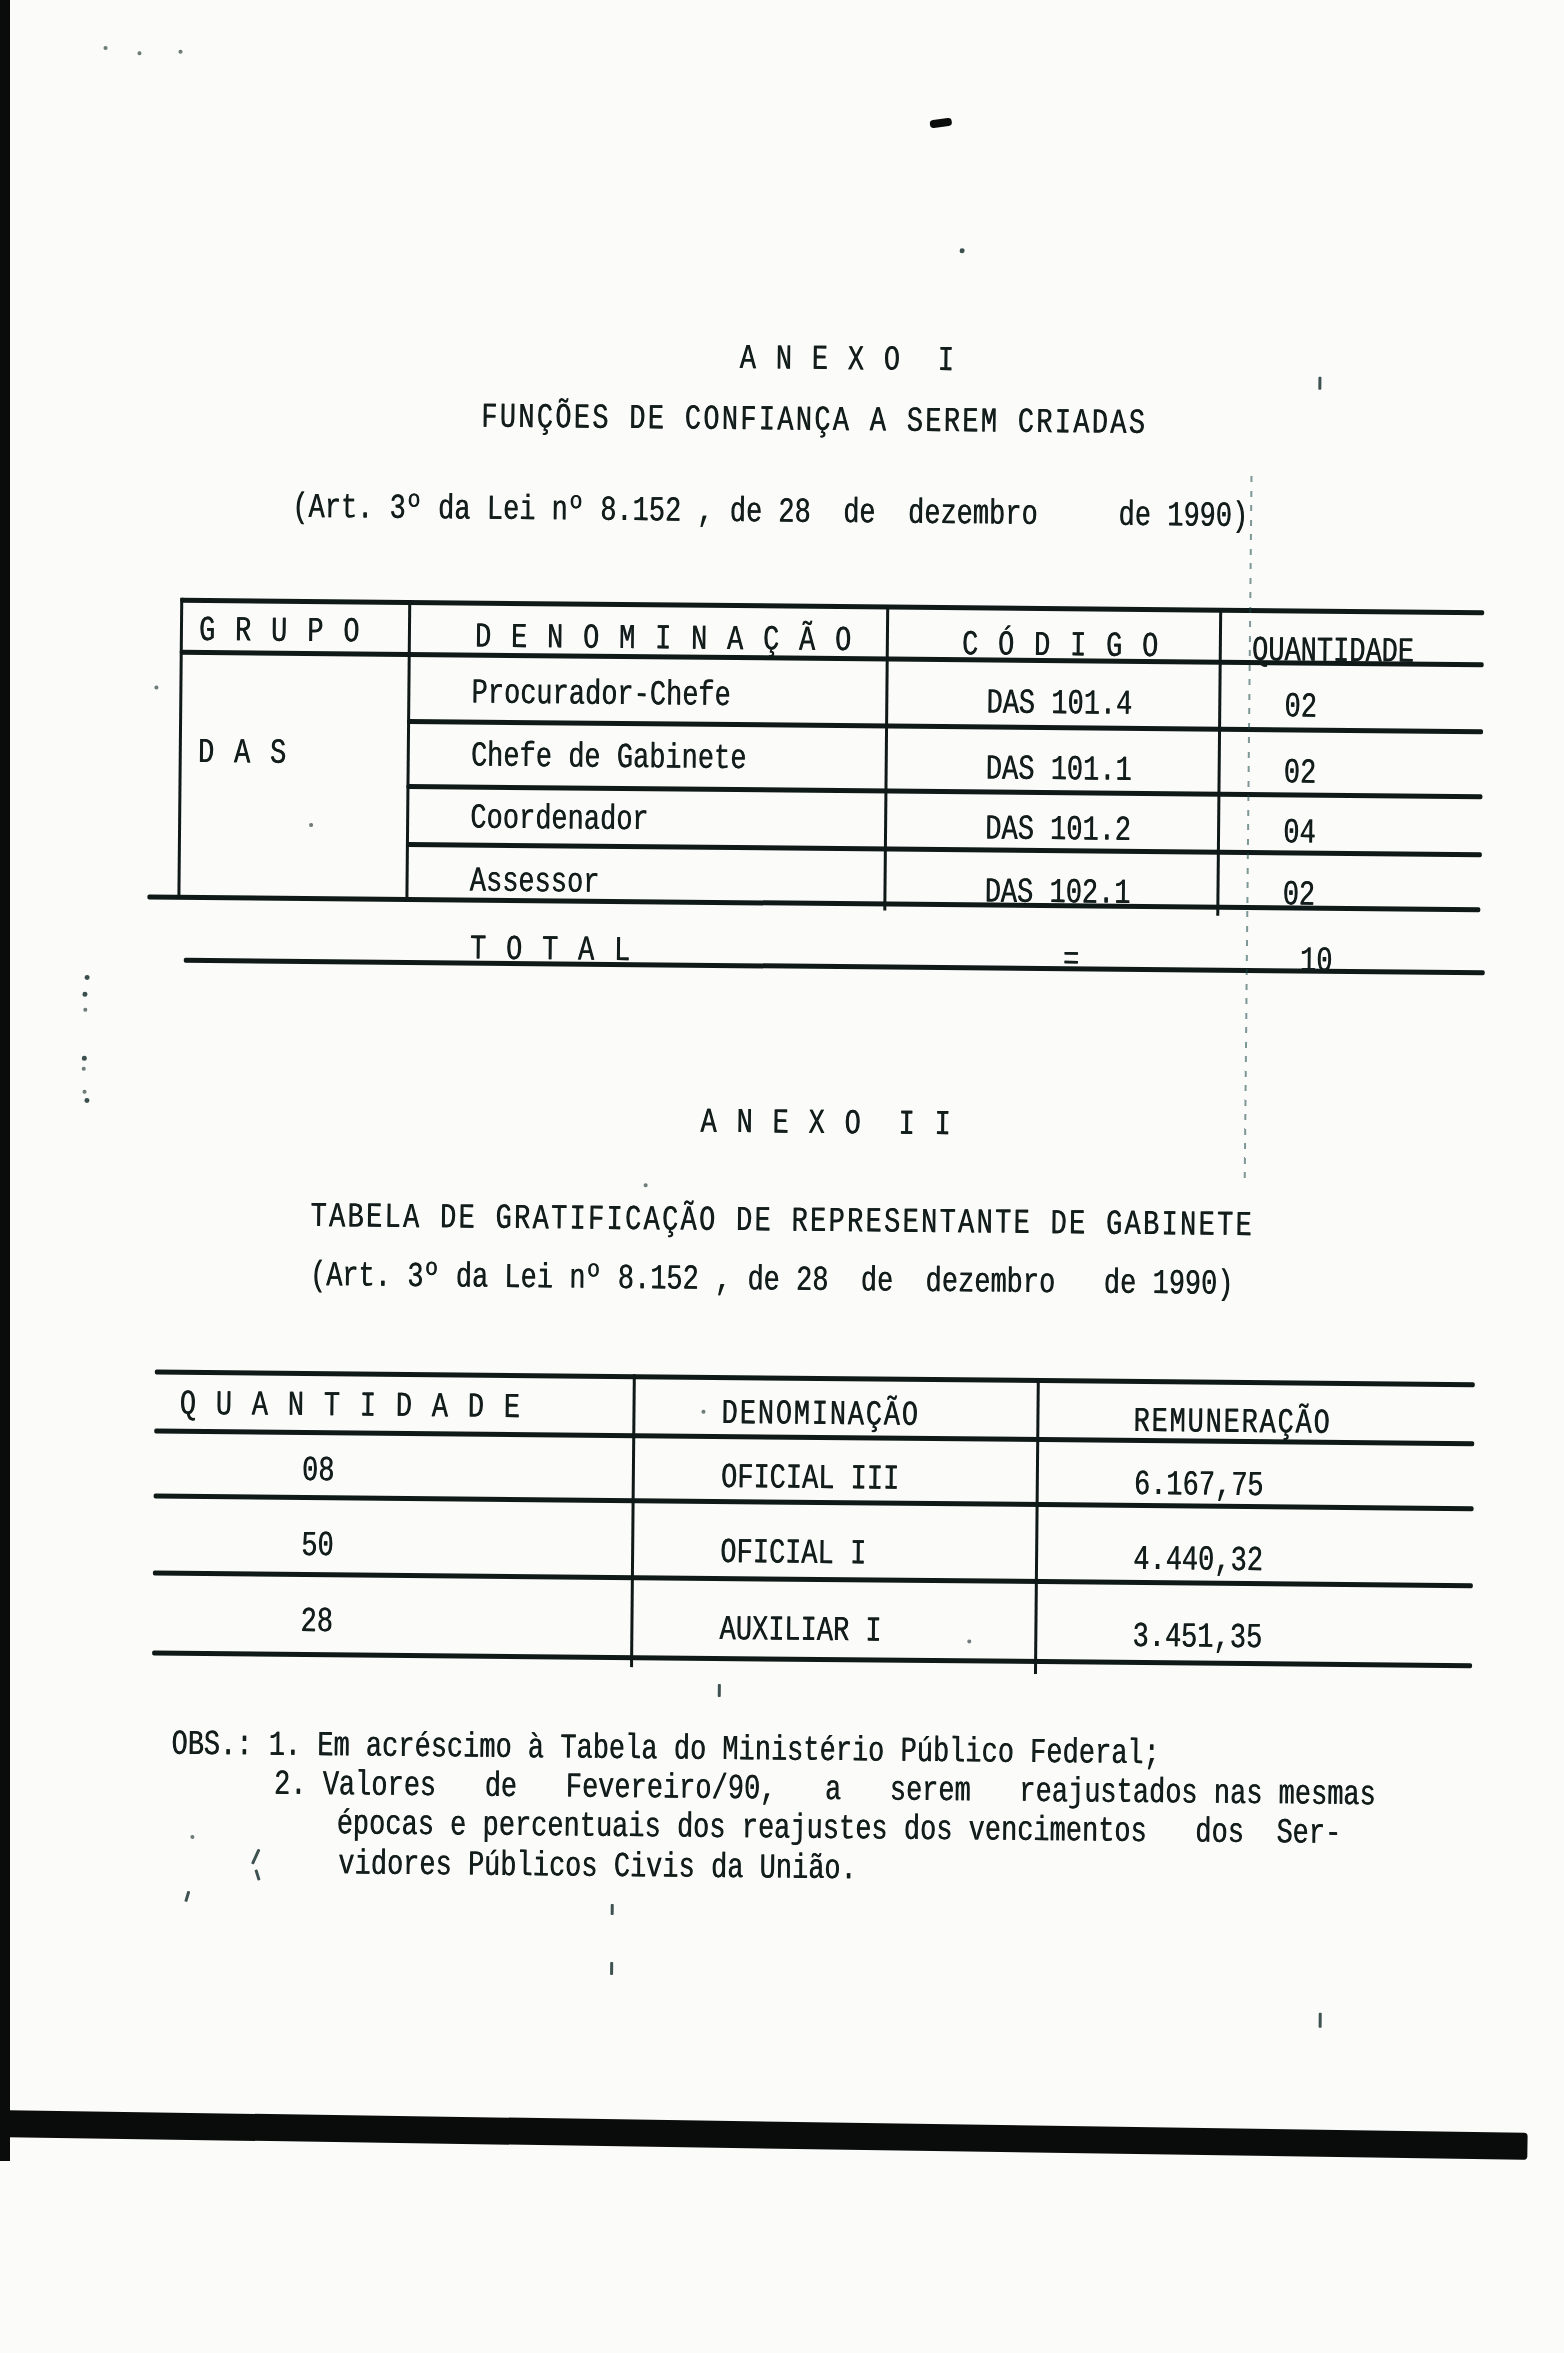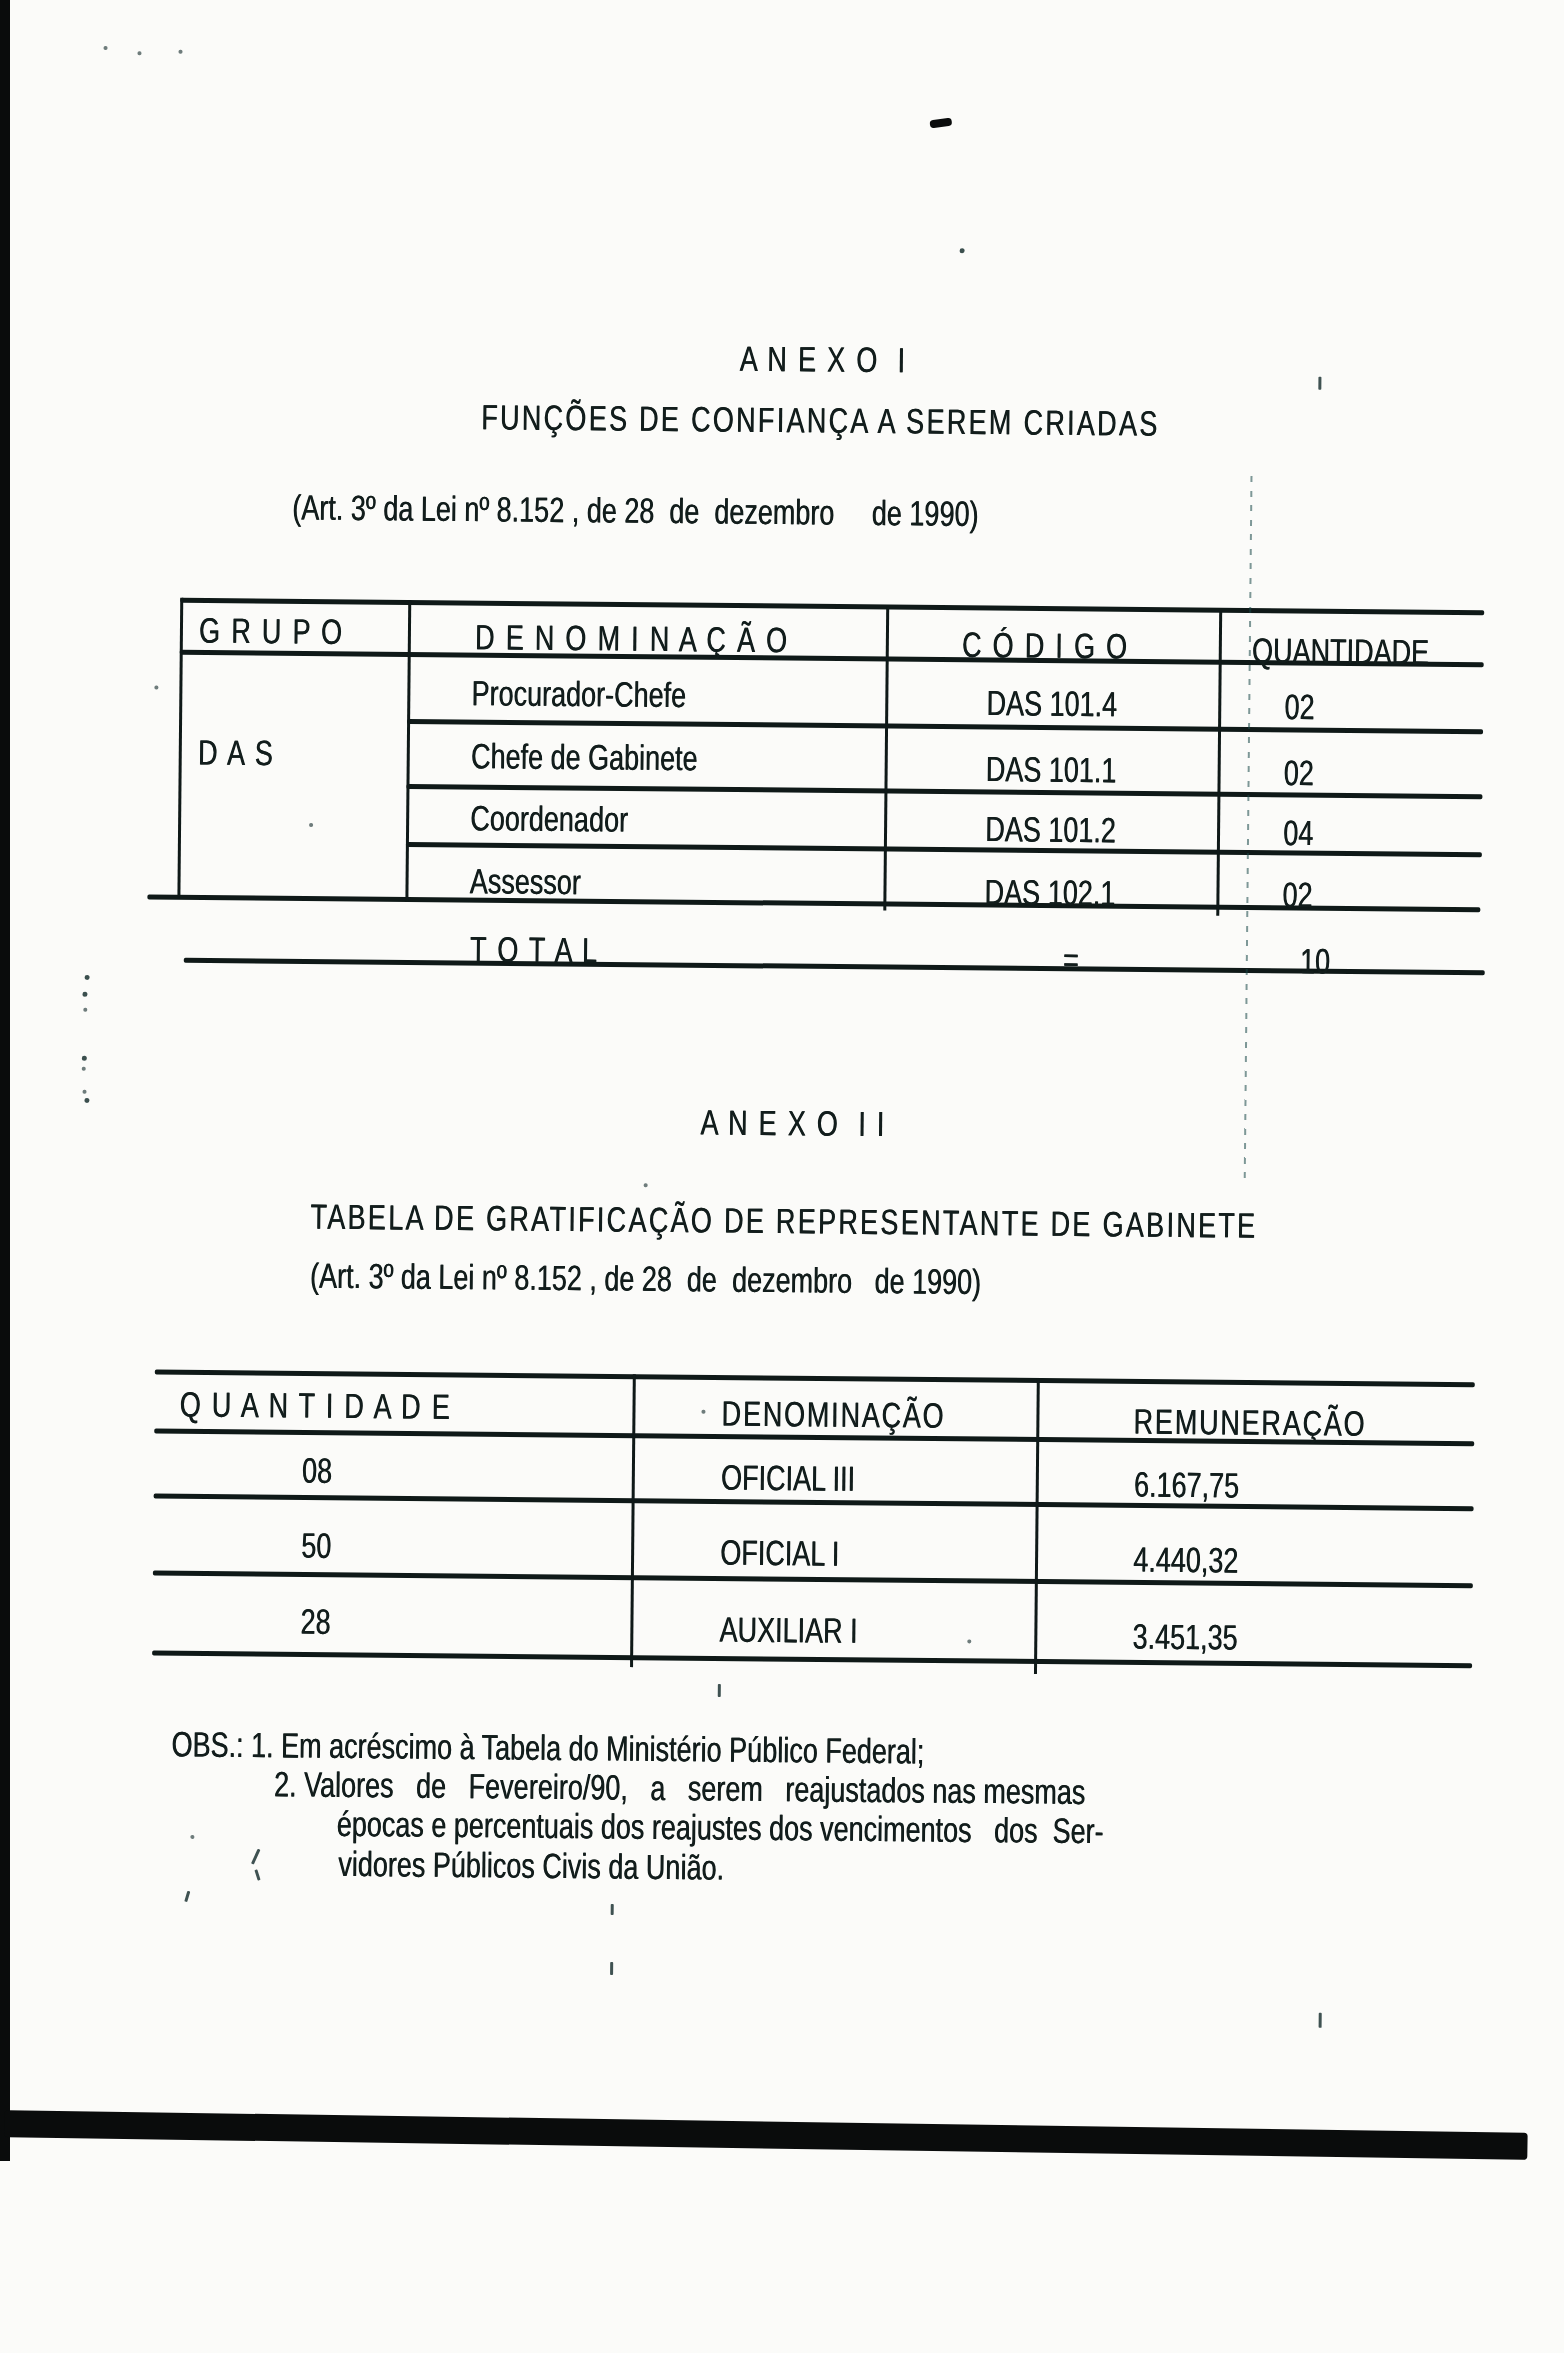--- a/index.html
+++ b/index.html
@@ -7,21 +7,21 @@
     --line:#0f1918;
     --bar:#0a0c0c;
     --paper:#fbfbf9;
   }
   html,body{margin:0;padding:0;background:#e8e8e6;}
   #page{
     position:relative;
     width:1565px;height:2354px;
     background:var(--paper);
     overflow:hidden;
-    font-family:Liberation Sans, sans-serif;
+    font-family:Liberation Mono, monospace;
   }
   
   .edge-bar{position:absolute;left:0;top:0;width:10px;height:2161px;background:var(--bar);}
   
   .skew{position:absolute;left:0;top:0;width:1565px;height:2354px;
         transform:rotate(0.55deg);transform-origin:0 0;}
   
   .t{
     position:absolute;
     font-size:27px;line-height:27px;

